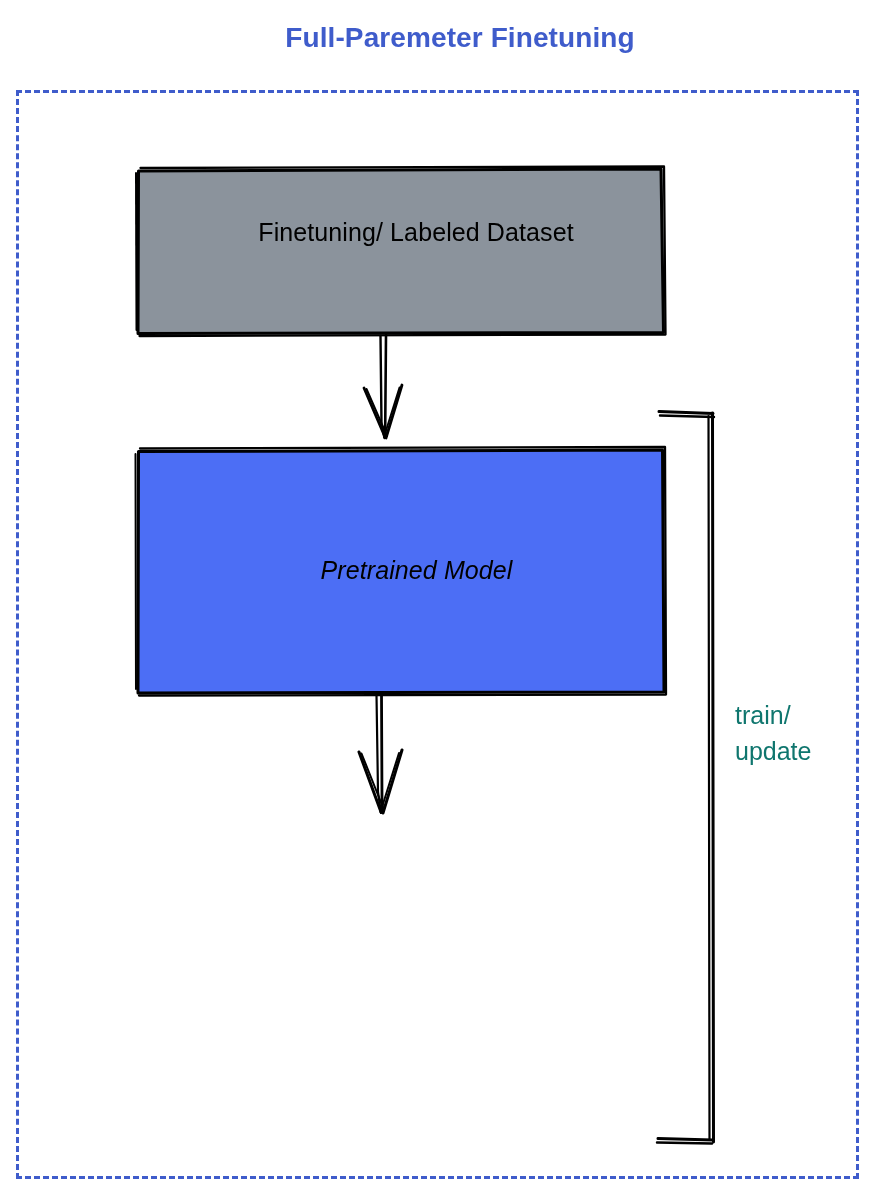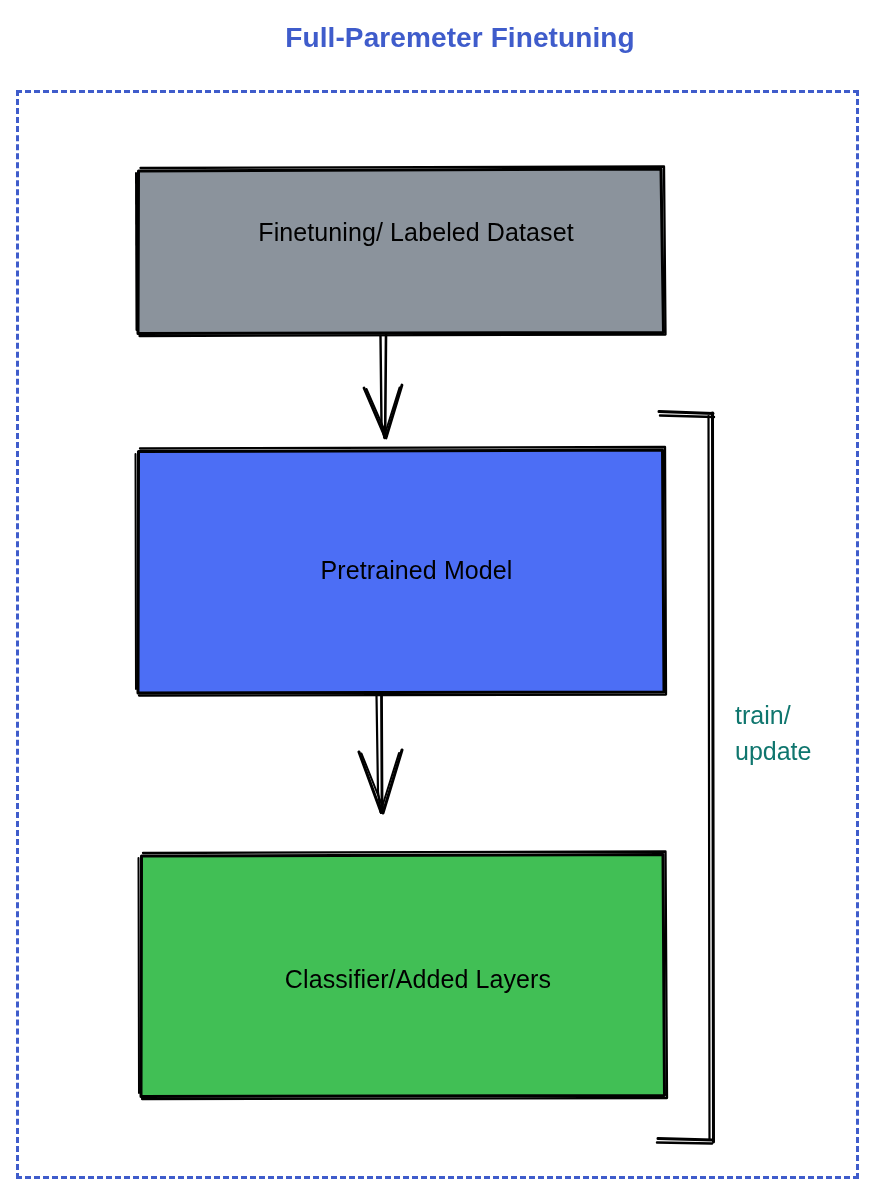--- a/index.html
+++ b/index.html
@@ -77,20 +77,21 @@
     width: 526px;
     height: 163px;
   }
   #node-dataset .node-label { top: 48px; }
 
   #node-pretrained {
     left: 137px;
     top: 450px;
     width: 527px;
     height: 243px;
+    font-style: italic;
   }
   #node-pretrained .node-label { top: 106px; }
 
   #node-classifier {
     left: 140px;
     top: 855px;
     width: 524px;
     height: 241px;
   }
   #node-classifier .node-label { top: 110px; }
@@ -174,26 +175,17 @@
   <div class="node" id="node-pretrained">
     <svg class="sketch-svg" width="565" height="280" viewBox="0 0 565 280">
       <path d="M11,11 L536,9.5 L537.5,252 L10.5,253 Z" fill="#4c6ef5" stroke="none"></path>
       <path d="M11.5,11.5 L535.5,10 L537,252 L11,253 Z" fill="none" stroke="#000000" stroke-width="3" stroke-linejoin="round" stroke-linecap="round"></path>
       <path d="M13,8.5 L538,7 L539,254.5 L12,255.5" fill="none" stroke="#000000" stroke-width="2.3" stroke-linejoin="round" stroke-linecap="round"></path>
       <path d="M8.5,14 L9,249" fill="none" stroke="#000000" stroke-width="2" stroke-linecap="round"></path>
     </svg>
     <div class="node-label">Pretrained Model</div>
   </div>
 
-  <div class="node" id="node-classifier">
-    <svg class="sketch-svg" width="562" height="280" viewBox="0 0 562 280">
-      <path d="M11,10.5 L533.5,9 L535,250 L10.5,251.5 Z" fill="#41bf55" stroke="none"></path>
-      <path d="M11.5,11 L533,9.5 L534.5,250.5 L11,251.5 Z" fill="none" stroke="#000000" stroke-width="3" stroke-linejoin="round" stroke-linecap="round"></path>
-      <path d="M13,8 L535.5,6.5 L537,253 L12,254" fill="none" stroke="#000000" stroke-width="2.3" stroke-linejoin="round" stroke-linecap="round"></path>
-      <path d="M8.5,13 L9,248" fill="none" stroke="#000000" stroke-width="2" stroke-linecap="round"></path>
-    </svg>
-    <div class="node-label">Classifier/Added Layers</div>
-  </div>
 
   <div class="loop-label">train/
 update</div>
 
 </div>
 
 </body></html>

